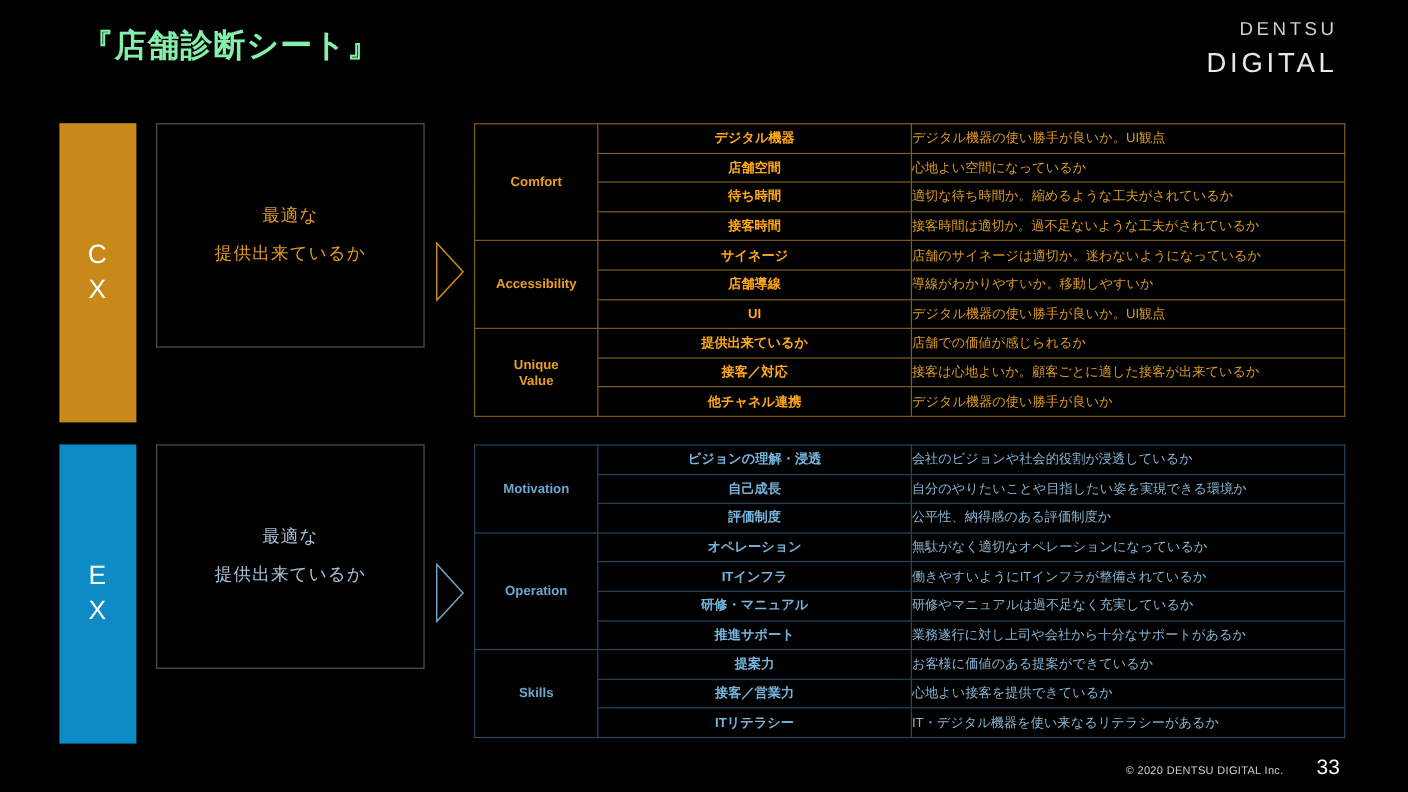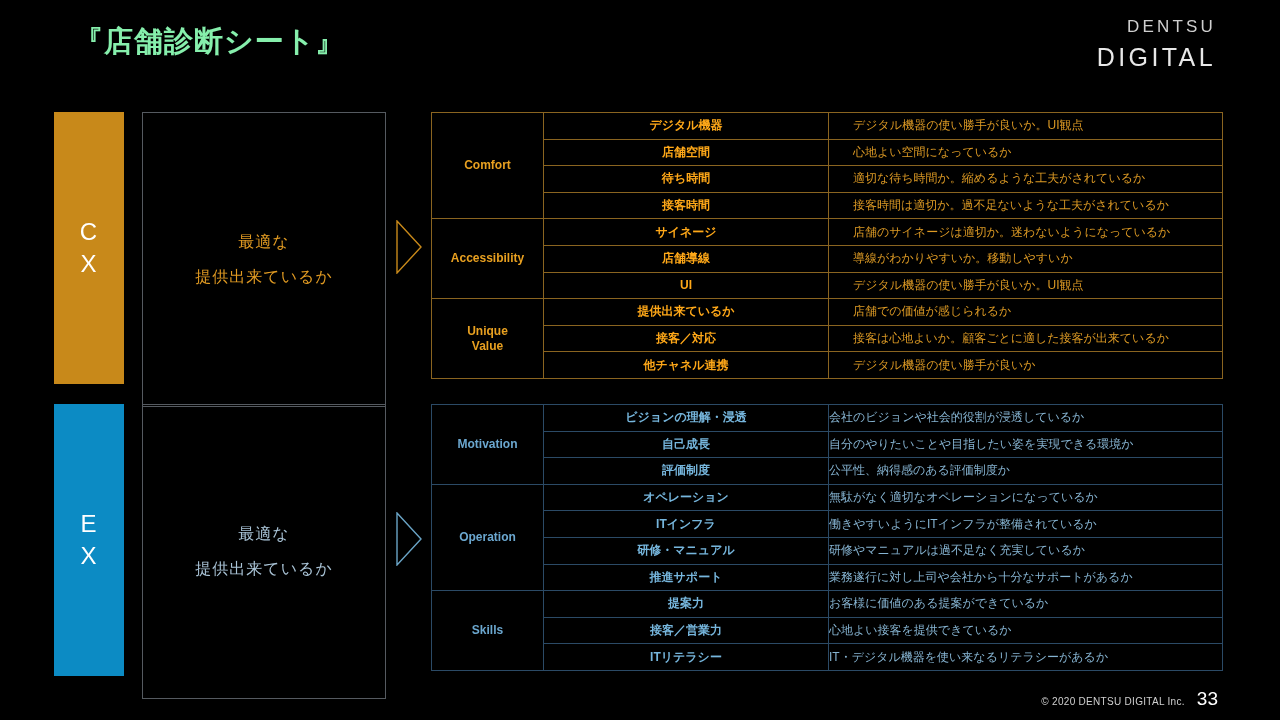--- a/index.html
+++ b/index.html
@@ -75,21 +75,21 @@
     letter-spacing: 1px;
   }
   .cx .axis-bar { background: #c8891a; }
   .ex .axis-bar { background: #0c8bc4; }
 
   .statement-box {
     position: absolute;
     left: 142px;
     top: 0;
     width: 244px;
-    height: 295px;
+    height: 204px;
     border: 1px solid #555a60;
     box-sizing: border-box;
     display: flex;
     flex-direction: column;
     align-items: center;
     justify-content: center;
   }
   .statement-line {
     font-size: 16px;
     line-height: 2.15;
@@ -145,31 +145,31 @@
     font-size: 13px;
   }
   .cx .item-cell { color: #ffa818; }
   .ex .item-cell { color: #76b6dd; }
 
   .desc-cell {
     text-align: left;
     padding-left: 8px;
     font-size: 11px;
   }
-  .cx .desc-cell { color: #dd9a24; padding-left: 24px; }
+  .cx .desc-cell { color: #dd9a24; }
   .ex .desc-cell { color: #86b4d2; }
 
   
   .footer {
     position: absolute;
     right: 62px;
     bottom: 10px;
     display: flex;
     align-items: baseline;
-    gap: 12px;
+    gap: 30px;
     color: #d0d0d0;
   }
   .copyright { font-size: 10px; letter-spacing: 0.3px; }
   .page-number { font-size: 19px; color: #ffffff; }
 </style>
 </head>
 <body>
 
 <div class="slide-title">『店舗診断シート』</div>
 

